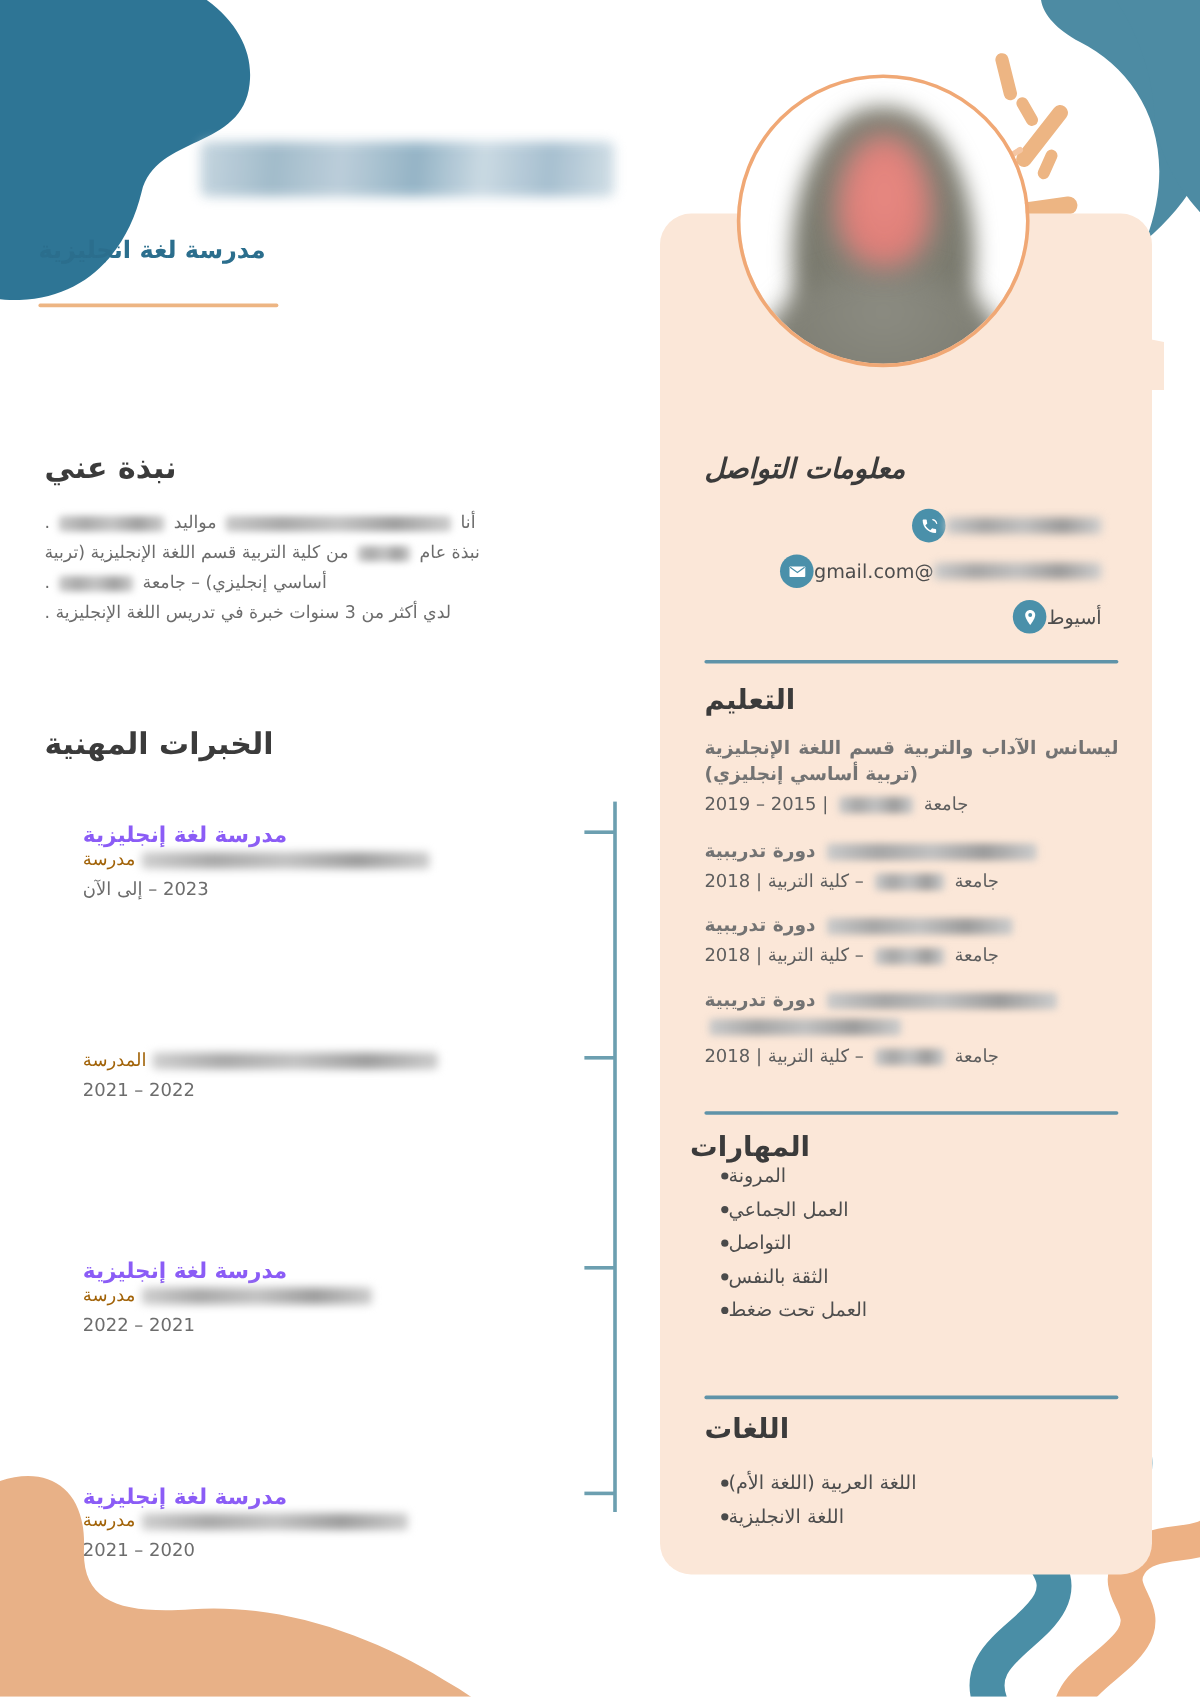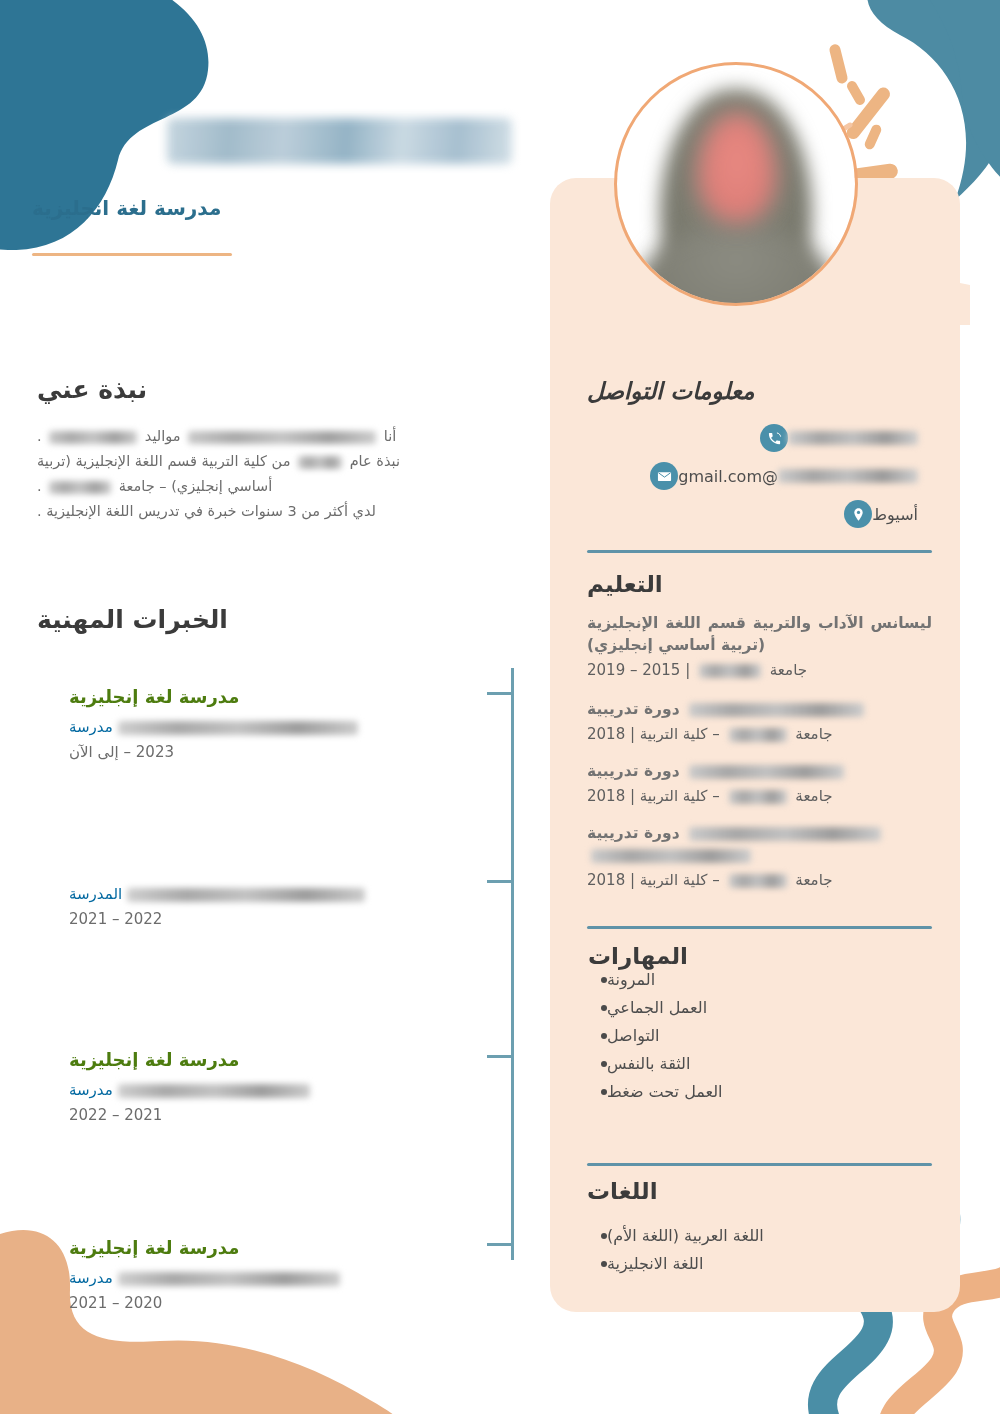--- a/index.html
+++ b/index.html
@@ -50,22 +50,22 @@
     background:linear-gradient(90deg,#c9c9c9,#a9a9a9,#c4c4c4,#9f9f9f,#cdcdcd);
     filter:blur(3.2px);margin:0 3px;
   }
 
   
   .tl-line{
     position:absolute;left:511px;top:668px;width:3px;height:592px;background:#6c9fb0;
   }
   .tl-tick{position:absolute;left:487px;width:26px;height:3px;background:#6c9fb0;}
   .exp-item{position:absolute;right:28px;width:455px;text-align:left;}
-  .exp-role{font-size:18px;font-weight:700;color:#4d7c0f;}
-  .exp-org{margin-top:11px;font-size:15px;color:#0369a1;}
+  .exp-role{font-size:18px;font-weight:700;color:#8b5cf6;}
+  .exp-org{margin-top:0;font-size:15px;color:#a16207;}
   .exp-date{margin-top:7px;font-size:15px;color:#6c6c6c;}
   .org-red{
     display:inline-block;vertical-align:middle;height:14px;border-radius:3px;
     background:linear-gradient(90deg,#cfcfcf,#a8a8a8,#c2c2c2,#9c9c9c,#cccccc);
     filter:blur(3.4px);margin-right:6px;
   }
 
   
   .sidebar{
     position:absolute;left:550px;top:178px;width:410px;height:1134px;
@@ -345,21 +345,21 @@
       </div>
       <div class="edu-sub">
         <span>جامعة</span>
         <span class="edu-red" style="width:58px;"></span>
         <span>– كلية التربية | 2018</span>
       </div>
     </div>
 
     <div class="sb-rule" style="right:28px;top:748px;width:345px;"></div>
 
-    <div class="sb-h" style="right:27px;top:765px;width:345px;">المهارات</div>
+    <div class="sb-h" style="right:40px;top:765px;width:345px;">المهارات</div>
 
     <ul class="bullets" style="top:788px;">
       <li>
           <span class="dot"></span>
           <span>المرونة</span>
         </li>
       <li>
           <span class="dot"></span>
           <span>العمل الجماعي</span>
         </li>

